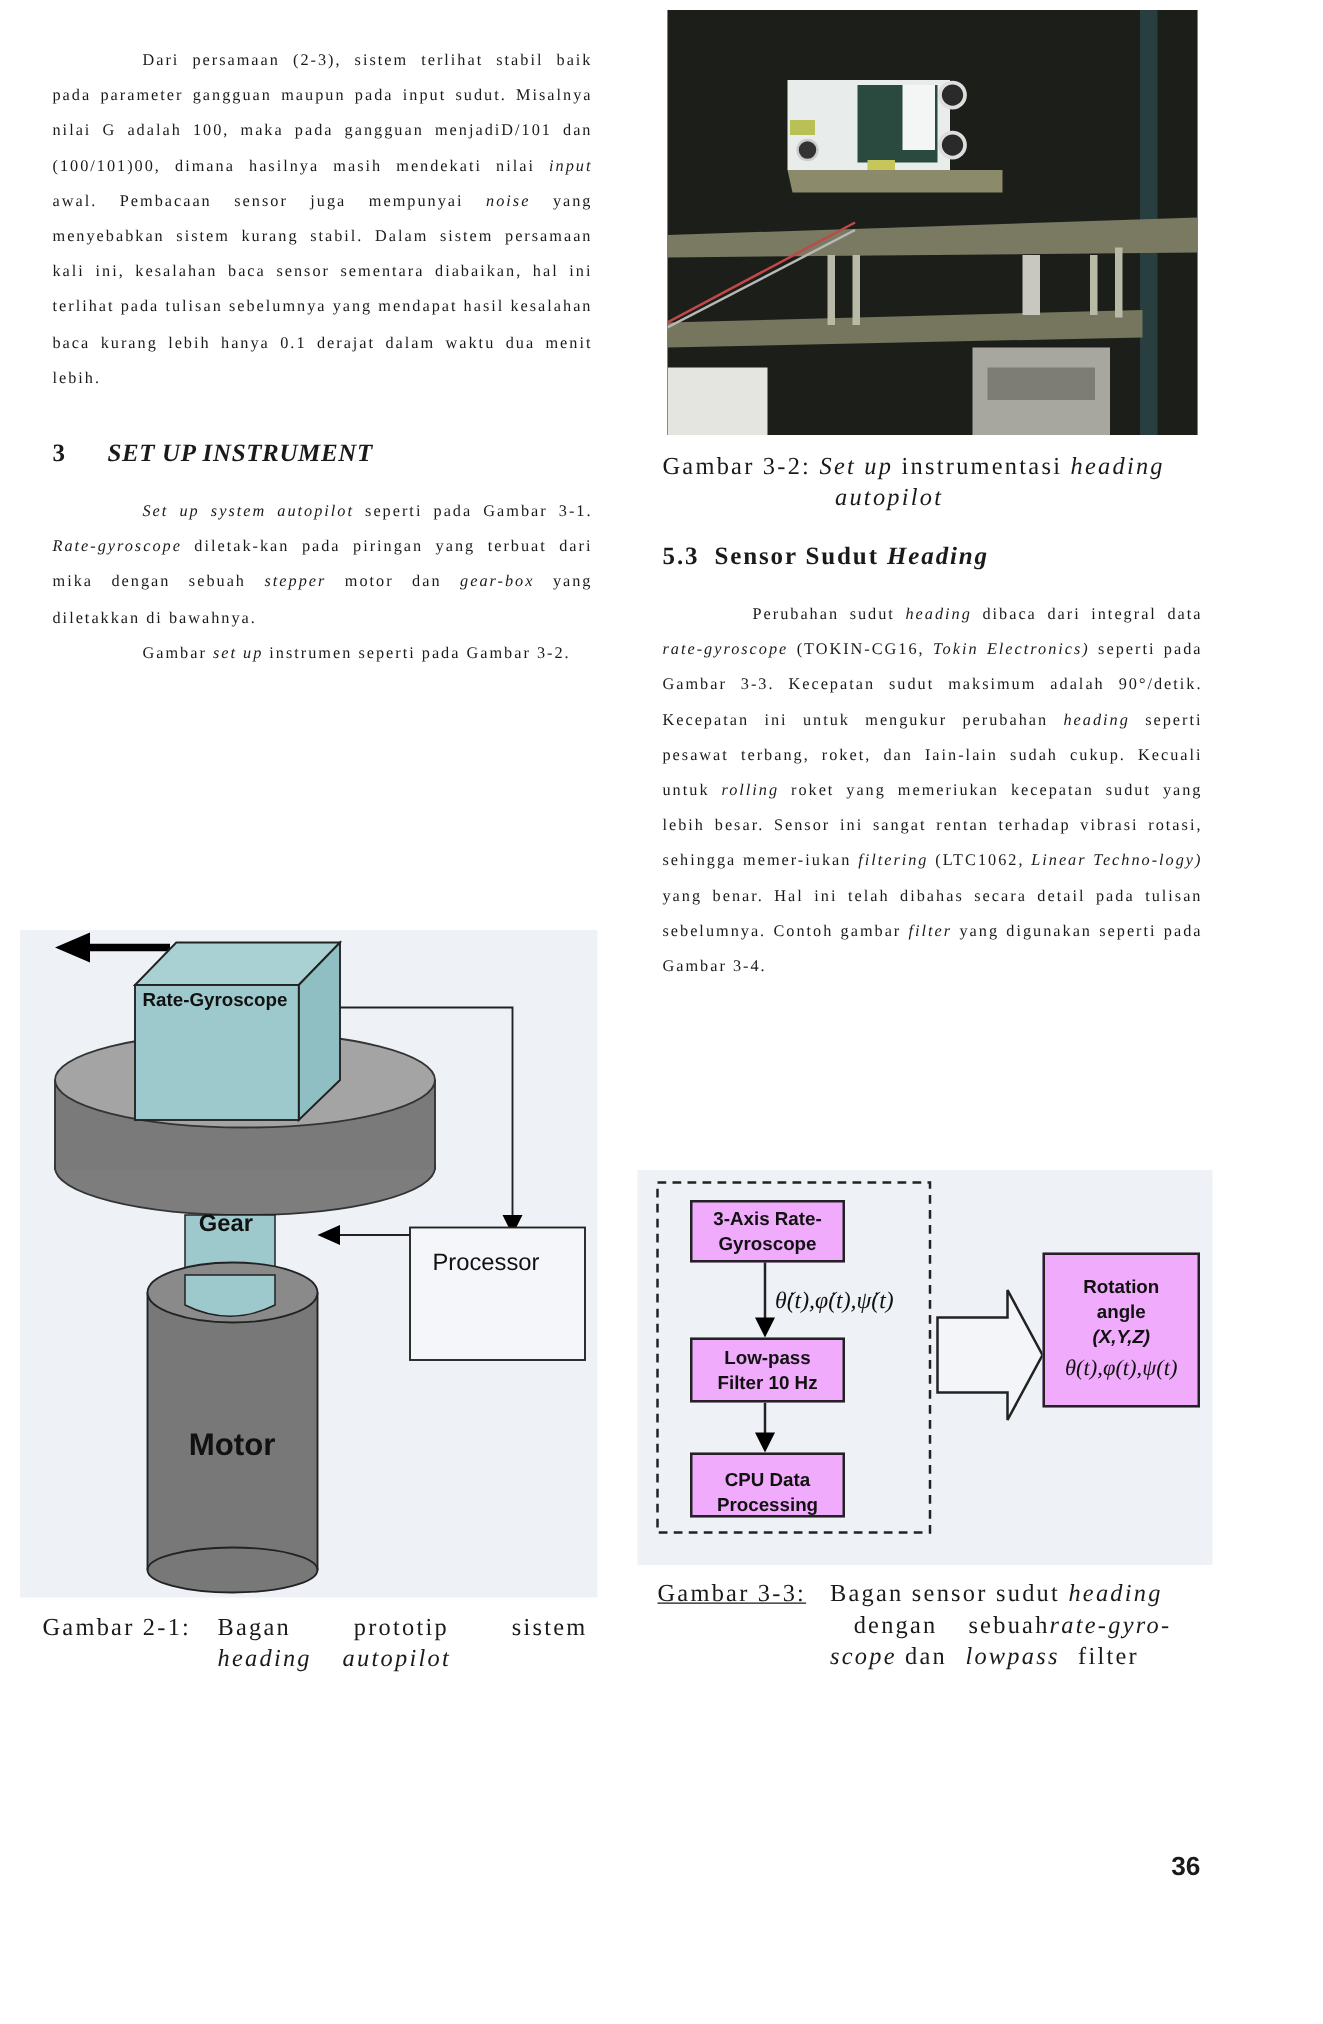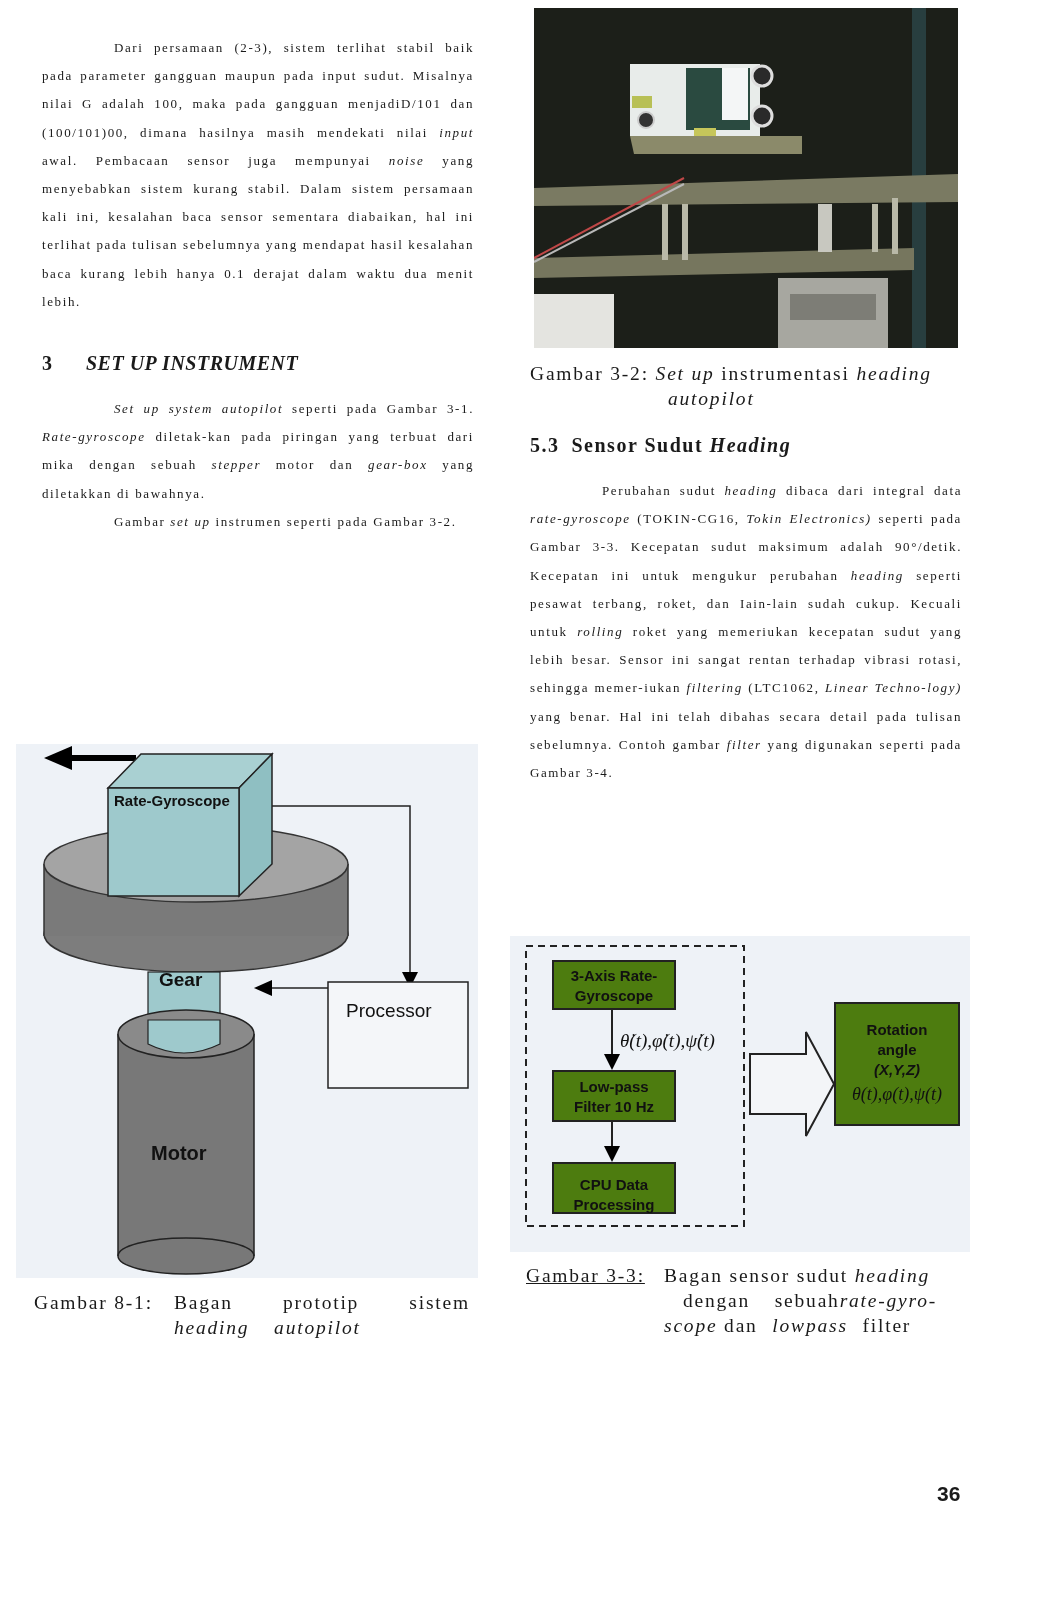--- a/index.html
+++ b/index.html
@@ -10,21 +10,21 @@
   .indent { text-indent: 72px; }
   i { font-style: italic; }
   .sec-heading { font-size: 20px; font-weight: bold; letter-spacing: 0.5px; margin: 0; }
   .sec-heading .num { display: inline-block; width: 44px; }
   .caption { font-size: 19.5px; line-height: 25px; letter-spacing: 1.8px; margin: 0; }
   .caption .lbl { display: inline-block; }
   .cap-row { display: flex; }
   .fig { position: absolute; overflow: hidden; }
   .pagenum { position: absolute; font-family: "Liberation Sans", sans-serif; font-weight: bold; font-size: 21px; }
   .diag-label { position: absolute; font-family: "Liberation Sans", sans-serif; font-weight: bold; color: #111; }
-  .box { position: absolute; border: 2px solid #222; background: #4d7c0f; box-sizing: border-box;
+  .box { position: absolute; border: 2px solid #222; background: #f0abfc; box-sizing: border-box;
          font-family: "Liberation Sans", sans-serif; font-weight: bold; text-align: center; color: #111; }
   .math { position: absolute; font-family: "Liberation Serif", serif; font-style: italic; color: #111; }
 </style>
 </head>
 <body>
 
 <div class="col" style="left:42px; top:34px; width:432px;">
   <p class="para indent">
     <span>Dari persamaan (2-3), sistem terlihat stabil baik pada parameter gangguan maupun pada input sudut. Misalnya nilai G adalah 100, maka pada gangguan menjadiD/101 dan (100/101)00, dimana hasilnya masih mendekati nilai </span><i>input</i><span> awal. Pembacaan sensor juga mempunyai </span><i>noise</i><span> yang menyebabkan sistem kurang stabil. Dalam sistem persamaan kali ini, kesalahan baca sensor sementara diabaikan, hal ini terlihat pada tulisan sebelumnya yang mendapat hasil kesalahan baca kurang lebih hanya 0.1 derajat dalam waktu dua menit lebih.</span>
   </p>
@@ -70,26 +70,26 @@
     <ellipse cx="170" cy="512" rx="68" ry="18" fill="#787878" stroke="#222" stroke-width="1.5"></ellipse>
     <line x1="102" y1="290" x2="102" y2="512" stroke="#222" stroke-width="1.5"></line>
     <line x1="238" y1="290" x2="238" y2="512" stroke="#222" stroke-width="1.5"></line>
     <ellipse cx="170" cy="290" rx="68" ry="24" fill="#8a8a8a" stroke="#222" stroke-width="1.5"></ellipse>
 
     <path d="M132,276 L132,300 Q168,318 204,300 L204,276 Z" fill="#9ec9cc" stroke="#222" stroke-width="1.2"></path>
   </svg>
   <div class="diag-label" style="left:98px; top:48px; font-size:15px;">Rate-Gyroscope</div>
   <div class="diag-label" style="left:143px; top:225px; font-size:19px;">Gear</div>
   <div class="diag-label" style="left:330px; top:256px; font-size:19px; font-weight:normal;">Processor</div>
-  <div class="diag-label" style="left:135px; top:398px; font-size:20px;">Motor</div>
+  <div class="diag-label" style="left:135px; top:398px; font-size:25px;">Motor</div>
 </div>
 
 <div class="col" style="left:34px; top:1290px; width:436px;">
   <div class="cap-row caption">
-    <span class="lbl" style="width:140px;">Gambar 8-1:</span>
+    <span class="lbl" style="width:140px;">Gambar 2-1:</span>
     <span style="flex:1; text-align:justify; text-align-last:justify;">Bagan prototip sistem</span>
   </div>
   <div class="caption" style="padding-left:140px;">
     <i style="word-spacing:18px;">heading autopilot</i>
   </div>
 </div>
 
 <div class="fig" style="left:534px; top:8px; width:424px; height:340px; background:#1d2019;">
   <svg width="424" height="340" viewBox="0 0 424 340">
     <rect x="0" y="0" width="424" height="340" fill="#1c1f19"></rect>

